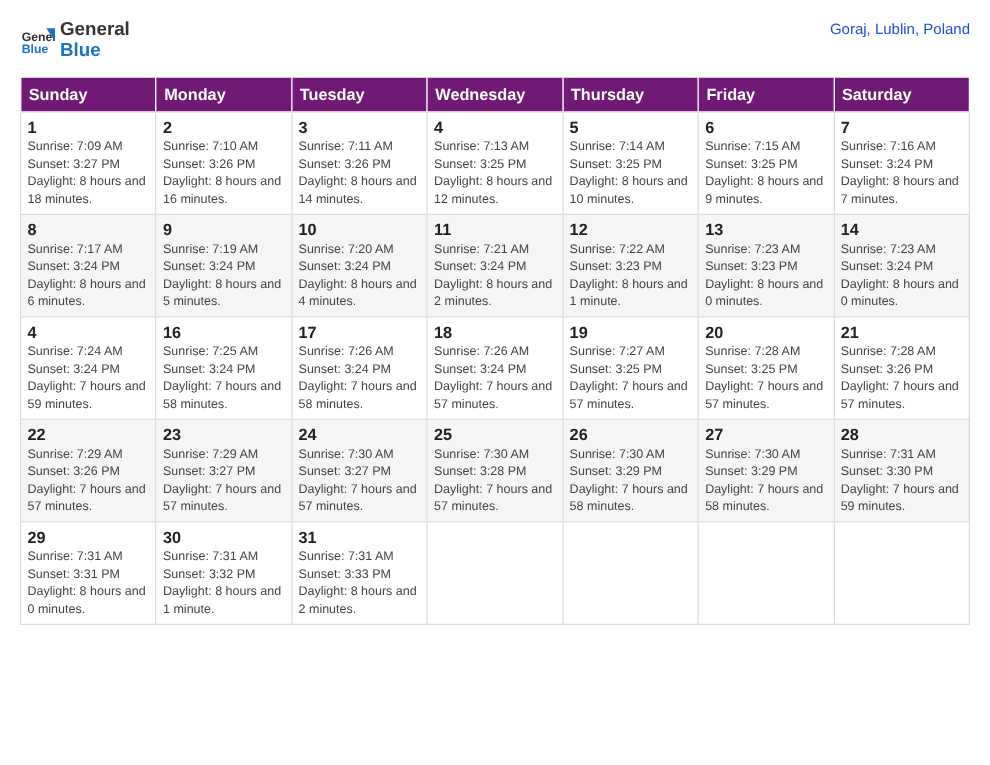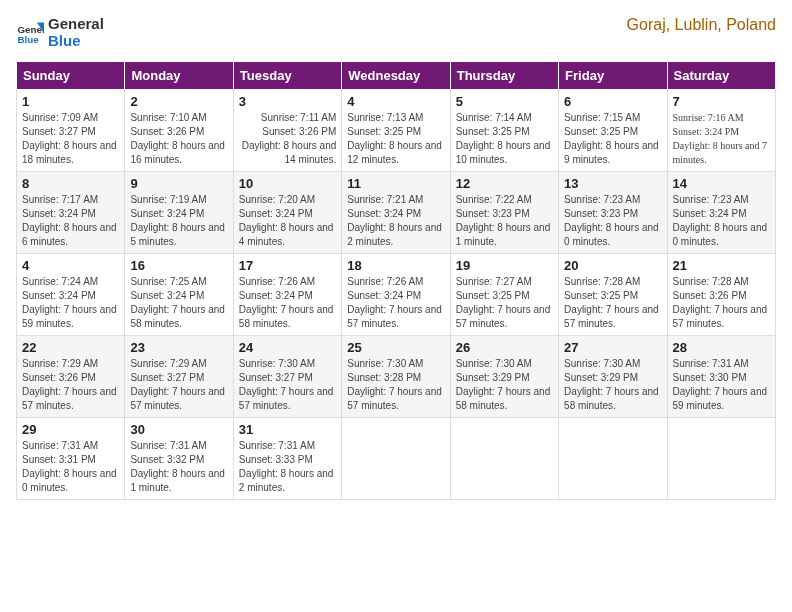--- a/index.html
+++ b/index.html
@@ -27,22 +27,22 @@
     }
     .title-block {
       text-align: right;
     }
     .month-title {
       font-size: 32px;
       font-weight: bold;
       color: #333;
     }
     .location {
-      font-size: 16px;
-      color: #a16207;
+      font-size: 12px;
+      color: #1d4ed8;
     }
     table {
       width: 100%;
       border-collapse: collapse;
       font-size: 11px;
     }
     thead tr th {
       background-color: #701a75;
       color: #fff;
       text-align: left;
@@ -118,21 +118,21 @@
 Daylight: 8 hours and 18 minutes.</div>
         </td>
         <td>
           <div class="day-num">2</div>
           <div class="day-info" style="white-space: pre-line;">Sunrise: 7:10 AM
 Sunset: 3:26 PM
 Daylight: 8 hours and 16 minutes.</div>
         </td>
         <td>
           <div class="day-num">3</div>
-          <div class="day-info" style="white-space: pre-line; text-align: right;">Sunrise: 7:11 AM
+          <div class="day-info" style="white-space: pre-line;">Sunrise: 7:11 AM
 Sunset: 3:26 PM
 Daylight: 8 hours and 14 minutes.</div>
         </td>
         <td>
           <div class="day-num">4</div>
           <div class="day-info" style="white-space: pre-line;">Sunrise: 7:13 AM
 Sunset: 3:25 PM
 Daylight: 8 hours and 12 minutes.</div>
         </td>
         <td>
@@ -142,21 +142,21 @@
 Daylight: 8 hours and 10 minutes.</div>
         </td>
         <td>
           <div class="day-num">6</div>
           <div class="day-info" style="white-space: pre-line;">Sunrise: 7:15 AM
 Sunset: 3:25 PM
 Daylight: 8 hours and 9 minutes.</div>
         </td>
         <td>
           <div class="day-num">7</div>
-          <div class="day-info" style="white-space: pre-line; font-family: Liberation Serif, serif;">Sunrise: 7:16 AM
+          <div class="day-info" style="white-space: pre-line;">Sunrise: 7:16 AM
 Sunset: 3:24 PM
 Daylight: 8 hours and 7 minutes.</div>
         </td>
       </tr>
       <tr>
         <td>
           <div class="day-num">8</div>
           <div class="day-info" style="white-space: pre-line;">Sunrise: 7:17 AM
 Sunset: 3:24 PM
 Daylight: 8 hours and 6 minutes.</div>

